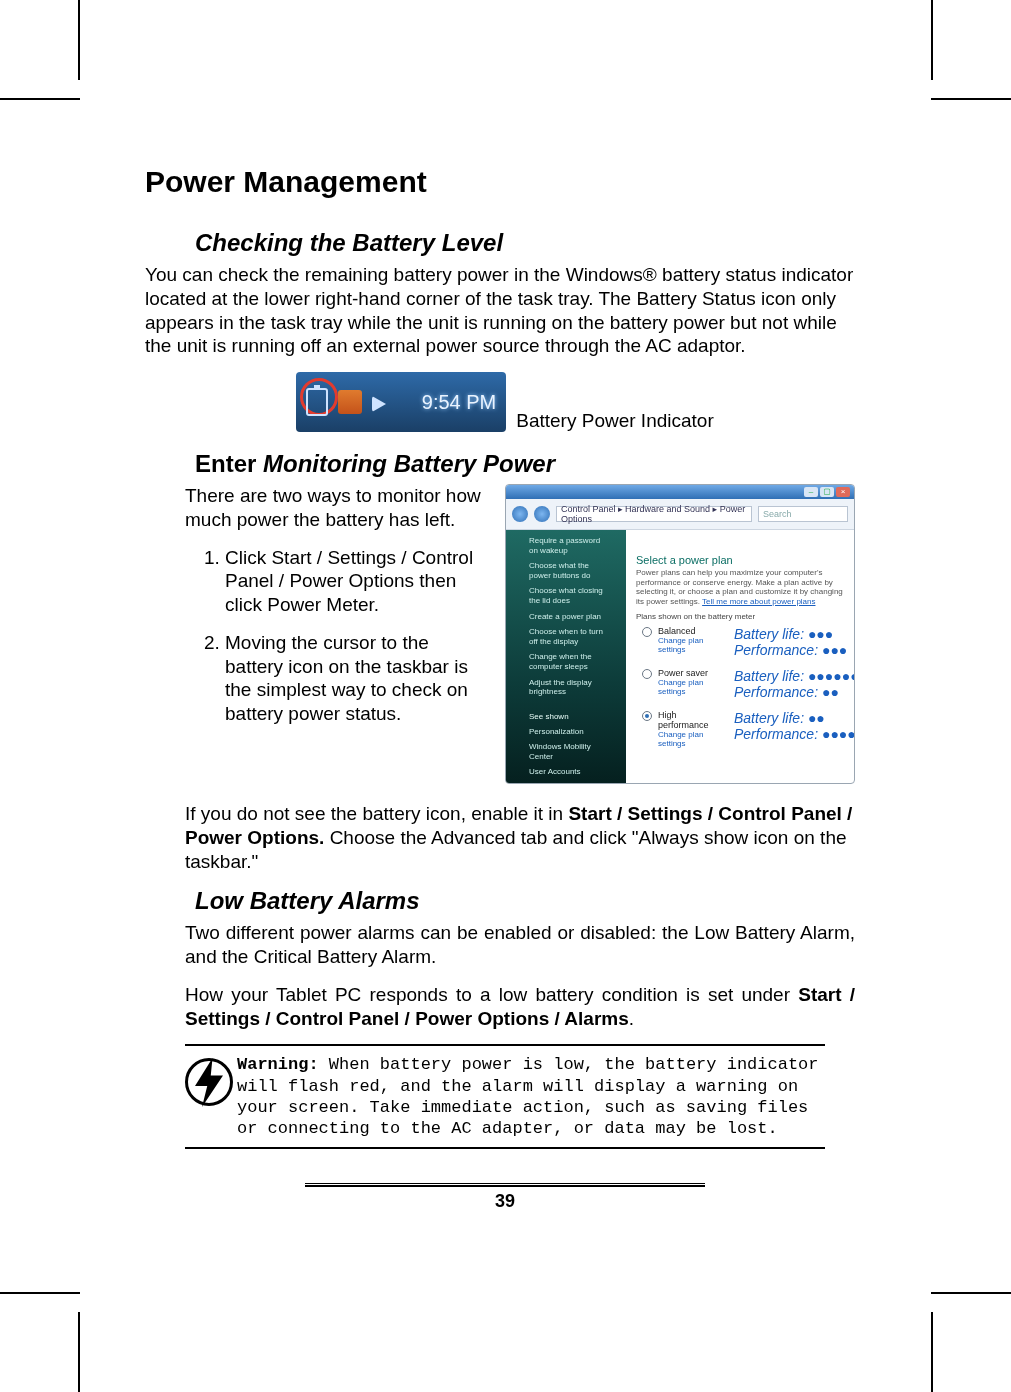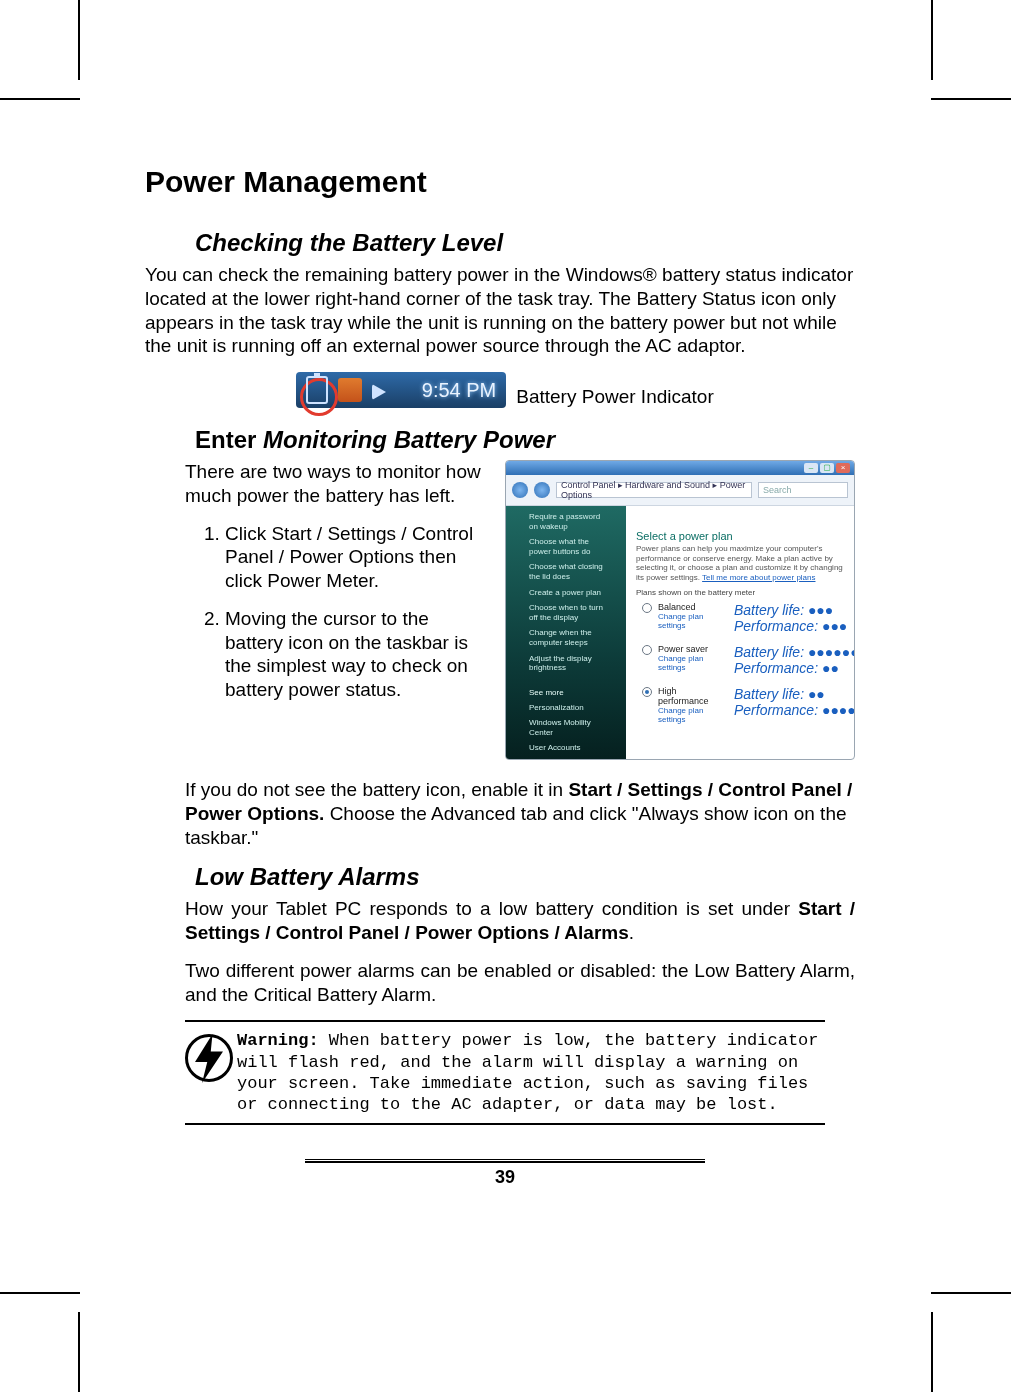--- a/index.html
+++ b/index.html
@@ -35,21 +35,21 @@
 
   ol.steps { list-style: decimal; margin-left: 20px; padding-left: 20px; }
   ol.steps li { font-size: 19px; line-height: 1.25; margin-bottom: 14px; padding-right: 6px; }
 
   .bold { font-weight: bold; }
   .mono { font-family: "Courier New", monospace; font-size: 17px; line-height: 1.25; }
 
   
   .taskbar-fig { display: flex; align-items: flex-end; justify-content: center; gap: 10px; margin: 10px 0 18px 0; }
   .taskbar-chip {
-    width: 210px; height: 36px;
+    width: 210px; height: 60px;
     background: linear-gradient(#2e6aa8, #1a3f66);
     border-radius: 4px;
     display: flex; align-items: center; gap: 10px;
     padding: 0 10px;
     color: #e9f3ff;
     position: relative;
   }
   .tray-icon { width: 22px; height: 28px; border: 2px solid #cfe3ff; border-radius: 3px; position: relative; }
   .tray-icon.battery::before { content:""; position:absolute; top:-5px; left:6px; width:6px; height:4px; background:#cfe3ff; }
   .tray-icon.flag { border:none; width:24px; height:24px; background: linear-gradient(#e07b2e,#c4521a); border-radius:3px; }
@@ -185,21 +185,21 @@
         <div class="po-body">
           <div class="po-side">
             <a>Require a password on wakeup</a>
             <a>Choose what the power buttons do</a>
             <a>Choose what closing the lid does</a>
             <a>Create a power plan</a>
             <a>Choose when to turn off the display</a>
             <a>Change when the computer sleeps</a>
             <a>Adjust the display brightness</a>
             <div class="spacer"></div>
-            <div class="sec">See more</div>
+            <div class="sec">See shown</div>
             <a>Personalization</a>
             <a>Windows Mobility Center</a>
             <a>User Accounts</a>
           </div>
           <div class="po-main">
             <div class="po-h">Select a power plan</div>
             <div class="po-desc">
               <span>Power plans can help you maximize your computer's performance or conserve energy. Make a plan active by selecting it, or choose a plan and customize it by changing its power settings. </span><a>Tell me more about power plans</a>
             </div>
             <div class="po-sub">Plans shown on the battery meter</div>
@@ -245,25 +245,25 @@
       </div>
     </div>
   </div>
 
   <p class="body-text indent-block">
     <span>If you do not see the battery icon, enable it in </span><span class="bold">Start / Settings / Control Panel / Power Options.</span><span> Choose the Advanced tab and click "Always show icon on the taskbar."</span>
   </p>
 
   <h2>Low Battery Alarms</h2>
 
+  <p class="body-text indent-block justify">Two different power alarms can be enabled or disabled: the Low Battery Alarm, and the Critical Battery Alarm.</p>
+
   <p class="body-text indent-block justify">
     <span>How your Tablet PC responds to a low battery condition is set under </span><span class="bold">Start / Settings / Control Panel / Power Options / Alarms</span><span>.</span>
   </p>
-
-  <p class="body-text indent-block justify">Two different power alarms can be enabled or disabled: the Low Battery Alarm, and the Critical Battery Alarm.</p>
 
   <div class="warn-wrap">
     <div class="warn-icon">
       <svg viewBox="0 0 24 28">
           <polygon points="14,0 4,16 11,16 8,28 20,10 13,10" fill="#000"></polygon>
         </svg>
     </div>
     <div class="warn-text mono">
       <span class="bold">Warning:</span><span> When battery power is low, the battery indicator will flash red, and the alarm will display a warning on your screen. Take immediate action, such as saving files or connecting to the AC adapter, or data may be lost.</span>
     </div>

